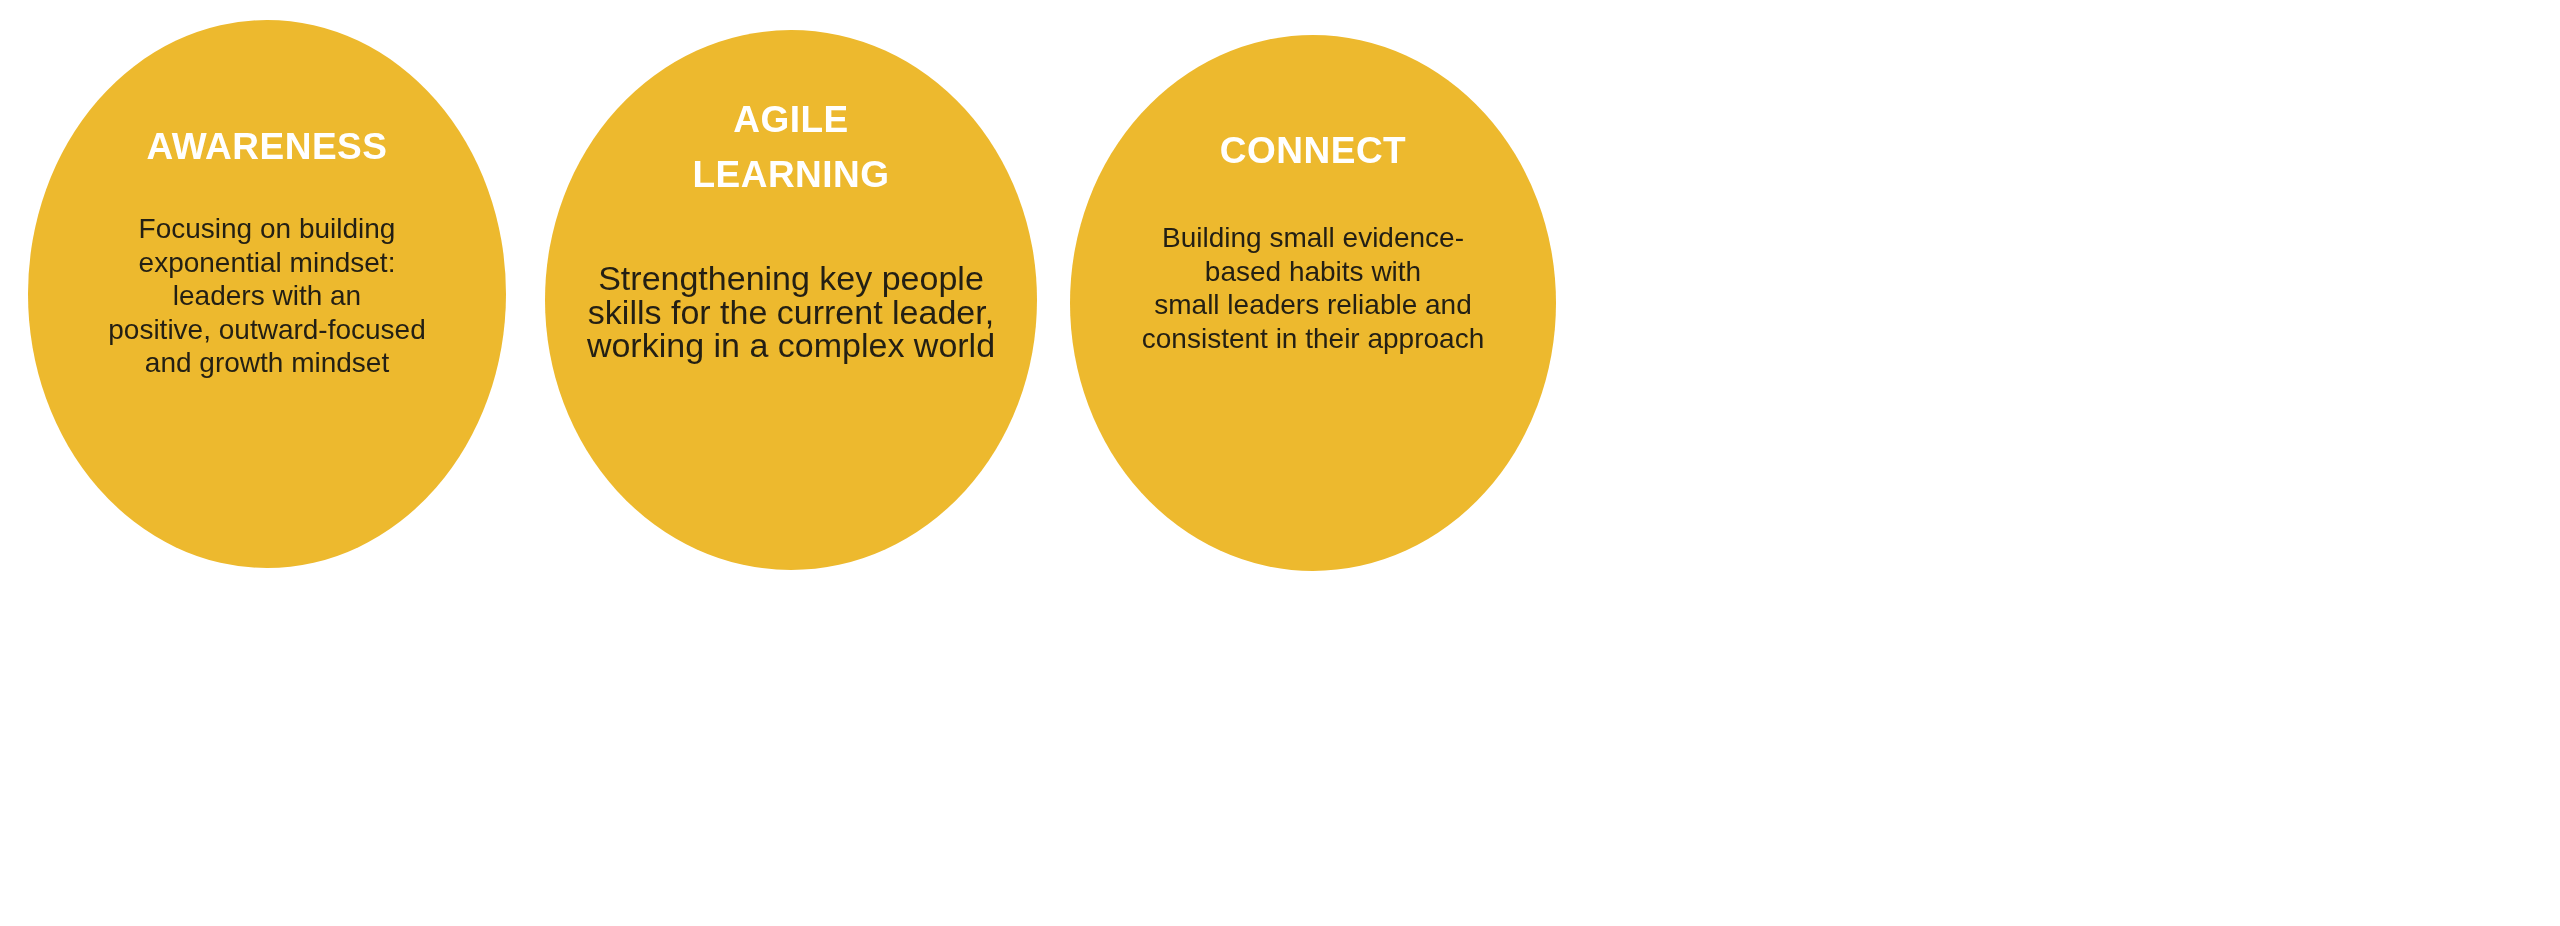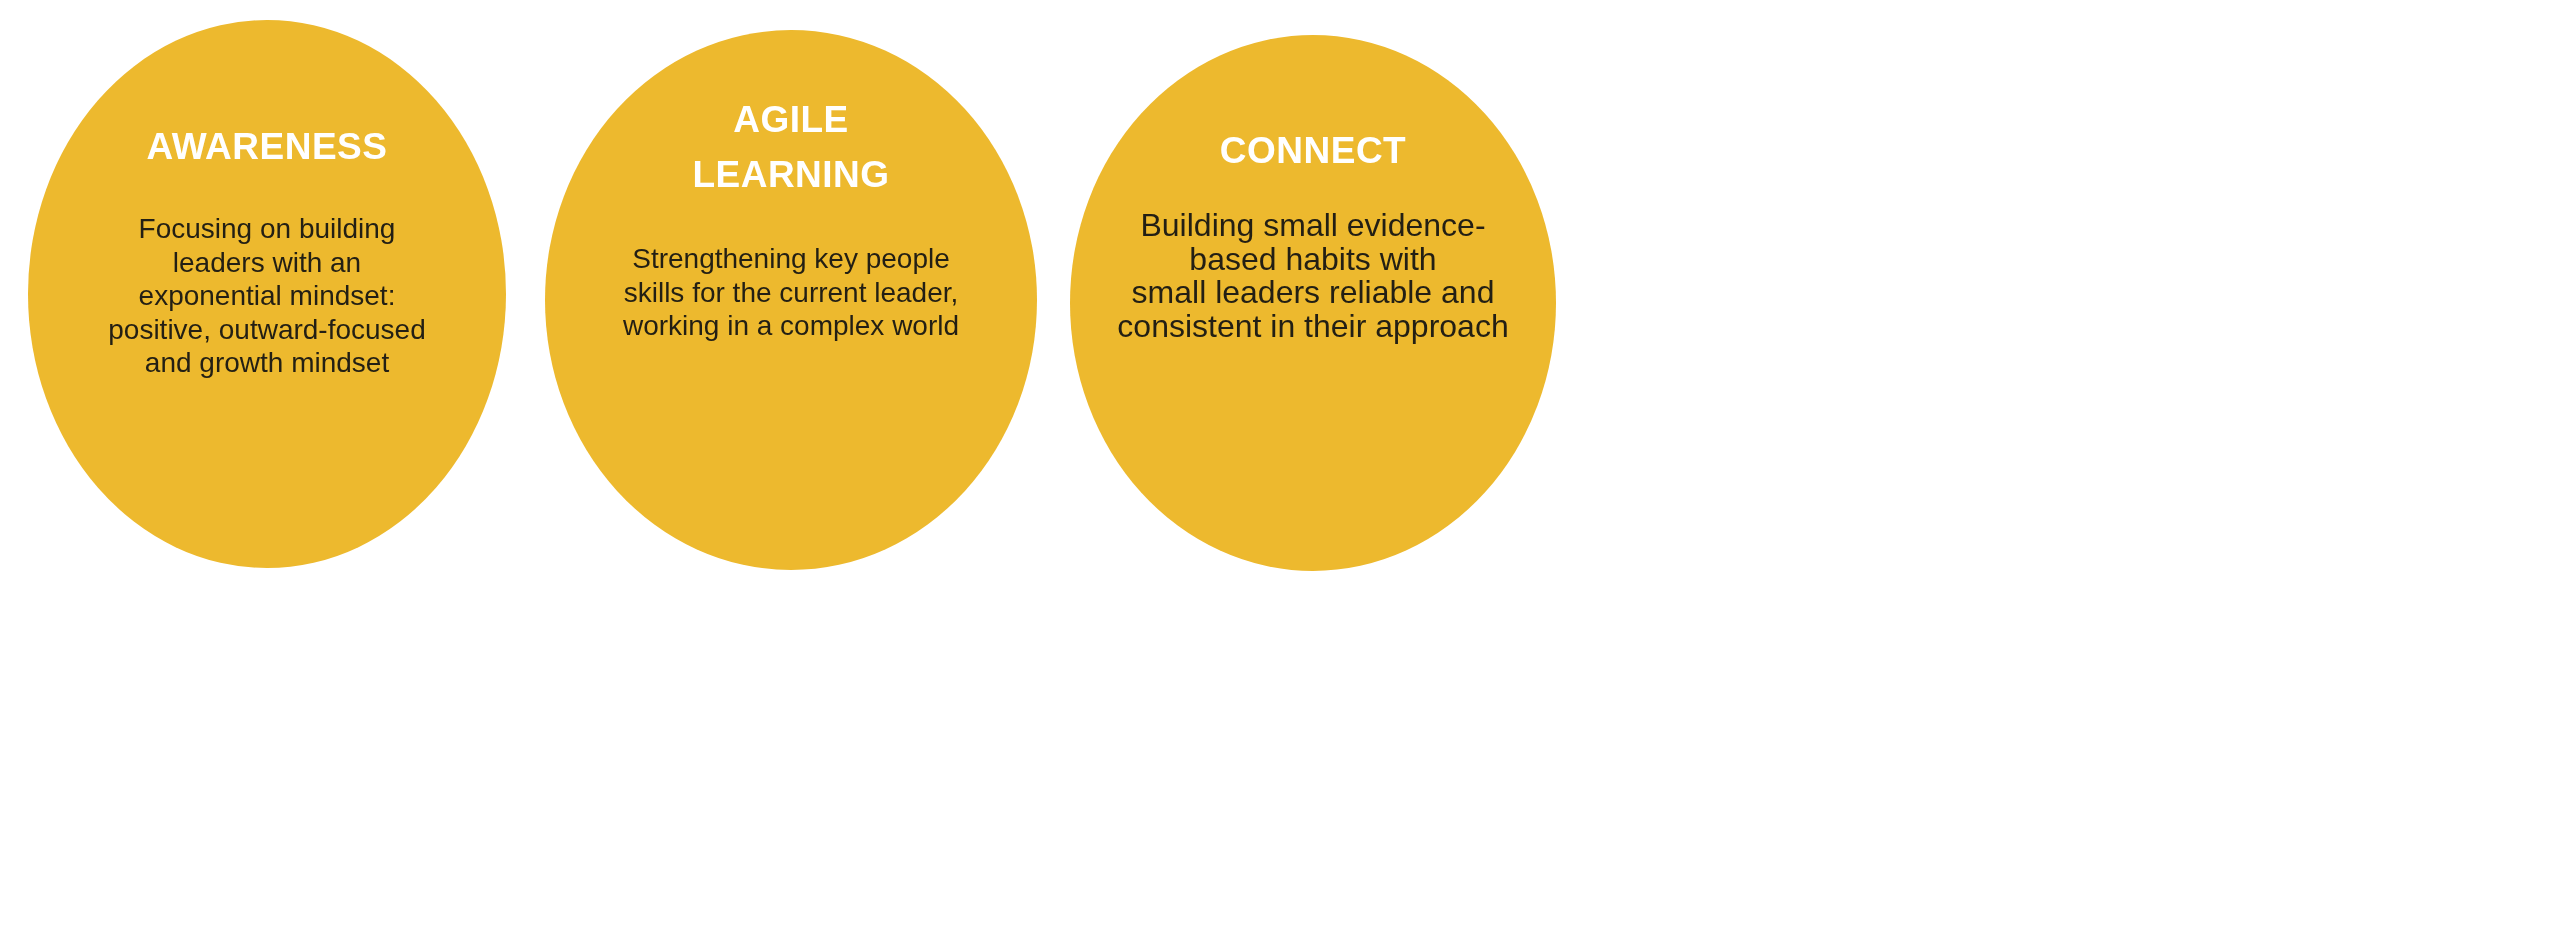--- a/index.html
+++ b/index.html
@@ -76,56 +76,56 @@
     margin-top: 43px;
     padding: 0 14px;
   }
   
   .circle-2 .circle-inner { top: 62px; }
   .circle-2 .c-title {
     font-size: 37px;
     line-height: 55px;
   }
   .circle-2 .c-body {
-    font-size: 28px;
+    font-size: 34px;
     line-height: 33.5px;
-    margin-top: 40px;
+    margin-top: 60px;
     padding: 0 18px;
   }
   
   .circle-3 .circle-inner { top: 94px; }
   .circle-3 .c-title {
     font-size: 37px;
     line-height: 44px;
   }
   .circle-3 .c-body {
-    font-size: 32px;
+    font-size: 28px;
     line-height: 33.5px;
-    margin-top: 36px;
+    margin-top: 48px;
     padding: 0 10px;
   }
   .title-line { display: block; }
   .body-line { display: block; white-space: nowrap; }
   .circle-1 .body-line,
   .circle-3 .body-line { white-space: nowrap; }
 </style>
 </head>
 <body>
 
 <div class="stage" style="background: rgb(255, 255, 255);">
 
   <div class="circle circle-1" style="background: rgb(237, 185, 46);">
     <div class="circle-inner">
       <div class="c-title" style="color: rgb(255, 255, 255);">
         <span class="title-line">AWARENESS</span>
       </div>
       <div class="c-body" style="color: rgb(35, 31, 20);">
         <span class="body-line">Focusing on building</span>
+        <span class="body-line">exponential mindset:</span>
         <span class="body-line">leaders with an</span>
-        <span class="body-line">exponential mindset:</span>
         <span class="body-line">positive, outward-focused</span>
         <span class="body-line">and growth mindset</span>
       </div>
     </div>
   </div>
 
   <div class="circle circle-2" style="background: rgb(237, 185, 46);">
     <div class="circle-inner">
       <div class="c-title" style="color: rgb(255, 255, 255);">
         <span class="title-line">AGILE</span>

